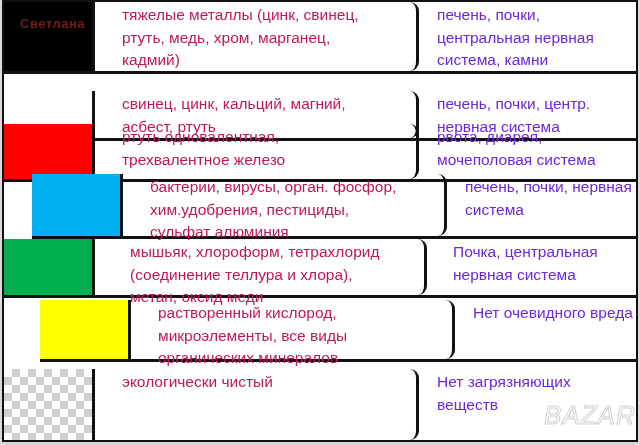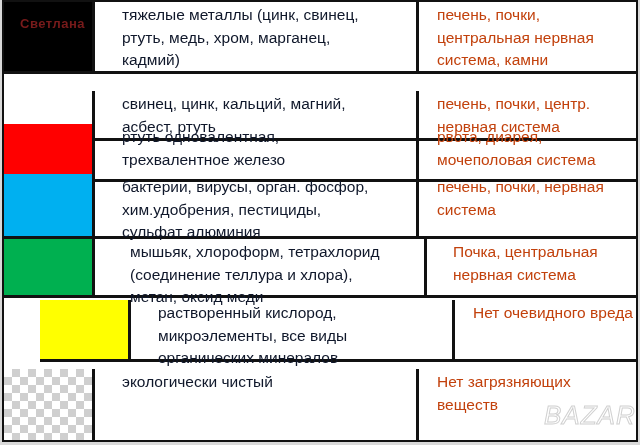--- a/index.html
+++ b/index.html
@@ -27,28 +27,29 @@
   .swatch {
     width: 91px; flex: none; height: 100%;
     border-right: 3px solid #111;
     box-sizing: border-box;
   }
   .substances {
     width: 324px; flex: none; height: 100%;
     border-right: 3px solid #111;
     box-sizing: border-box;
     padding: 2px 0 0 27px;
-    font-size: 15.5px; line-height: 22.5px; color: #0f172a;
+    font-size: 15.5px; line-height: 22.5px; color: #be185d;
     white-space: pre-line;
+    border-radius: 9px;
   }
   .effects {
     flex: 1; height: 100%;
     box-sizing: border-box;
     padding: 2px 0 0 18px;
-    font-size: 15.5px; line-height: 22.5px; color: #c2410c;
+    font-size: 15.5px; line-height: 22.5px; color: #6d28d9;
     white-space: pre-line;
   }
   .checker {
     background-color: #ffffff;
     background-image:
       linear-gradient(45deg, #cfcfcf 25%, transparent 25%, transparent 75%, #cfcfcf 75%),
       linear-gradient(45deg, #cfcfcf 25%, transparent 25%, transparent 75%, #cfcfcf 75%);
     background-size: 16px 16px;
     background-position: 0 0, 8px 8px;
   }
@@ -93,21 +94,21 @@
   </div>
 
   <div class="row" style="top:122px;height:58px;">
     <div class="swatch" style="background:#ff0000;"></div>
     <div class="substances">ртуть одновалентная,
 трехвалентное железо</div>
     <div class="effects">рвота, диарея,
 мочеполовая система</div>
   </div>
 
-  <div class="row" style="top:172px;height:65px;">
+  <div class="row" style="top:172px;height:65px;margin-left:28px;">
     <div class="swatch" style="background:#00b0f0;"></div>
     <div class="substances">бактерии, вирусы, орган. фосфор,
 хим.удобрения, пестициды,
 сульфат алюминия</div>
     <div class="effects">печень, почки, нервная
 система</div>
   </div>
 
   <div class="row" style="top:237px;height:59px;gap:8px;">
     <div class="swatch" style="background:#00b050;"></div>

